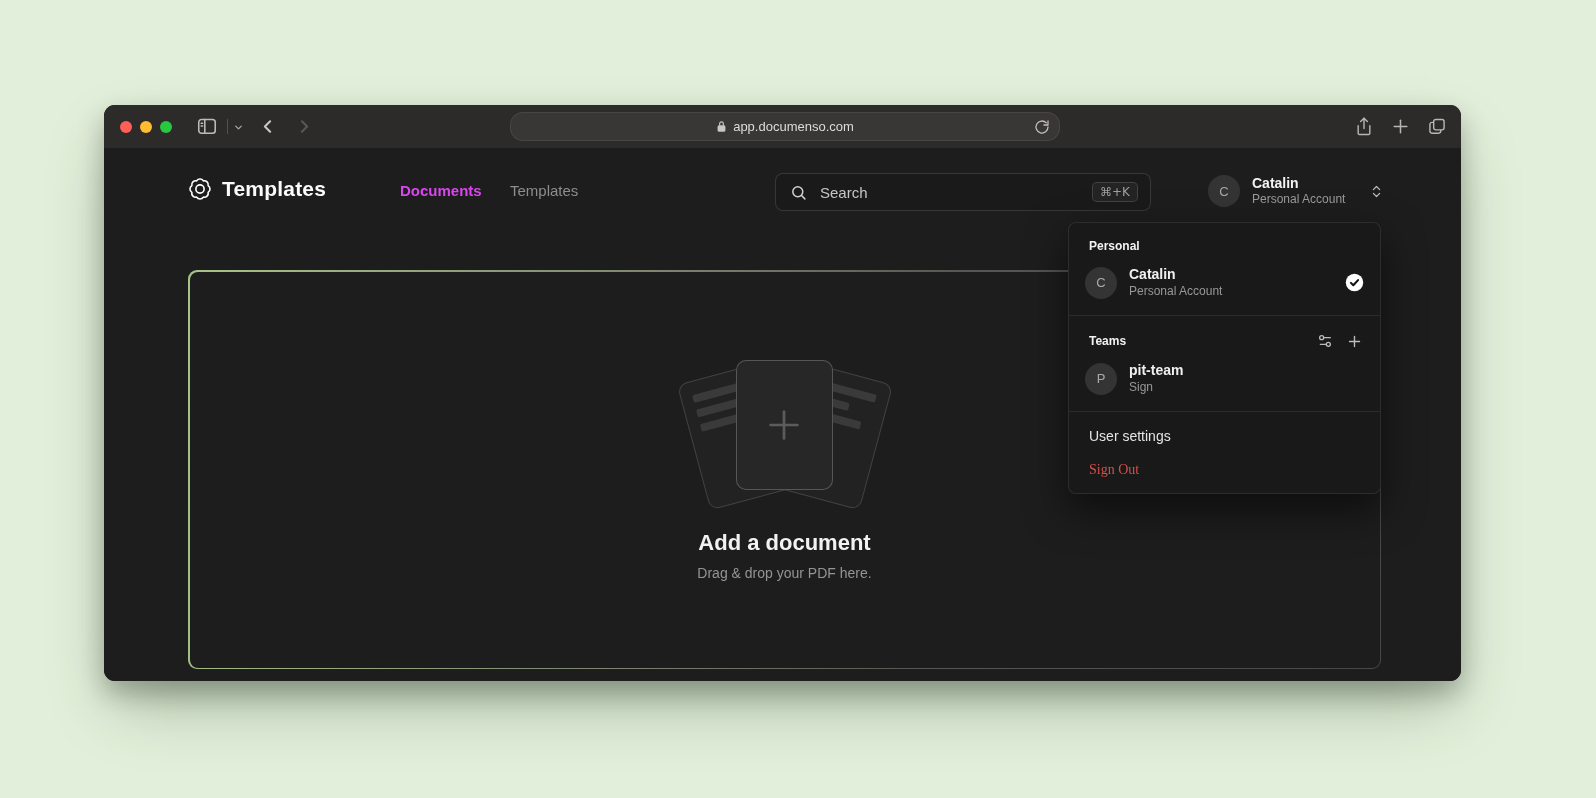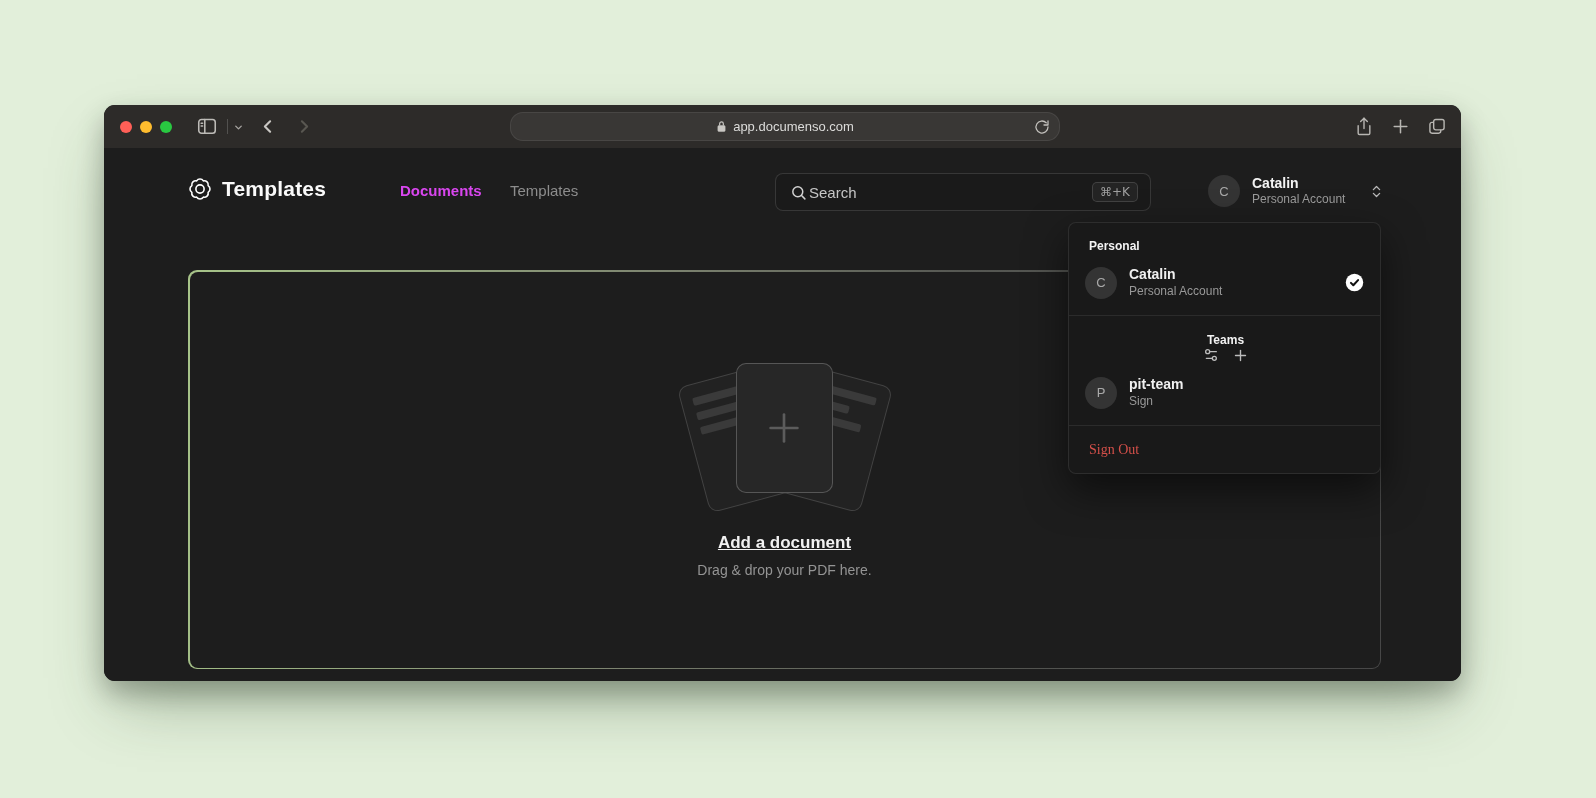--- a/index.html
+++ b/index.html
@@ -44,21 +44,21 @@
   .brand { position:absolute; left:84px; top:29px; display:flex; align-items:center; gap:10px; color:#fafafa; cursor:pointer; }
   .brand .wordmark { font-size:21px; font-weight:700; letter-spacing:.2px; }
 
   .nav-link { position:absolute; top:34px; font-size:15px; font-weight:600; cursor:pointer; }
   .nav-documents { left:296px; color:#d946ef; }
   .nav-templates { left:406px; color:#8d8d8d; font-weight:500; }
 
   .search {
     position:absolute; left:671px; top:25px; width:376px; height:38px;
     border-radius:8px; background:#1a1a1a; border:1px solid rgba(255,255,255,.13);
-    display:flex; align-items:center; padding:0 12px 0 14px; 
+    display:flex; align-items:center; padding:0 12px 0 14px; gap:11px;
   }
   .search input {
     flex:1; background:transparent; border:none; outline:none;
     color:#e8e8e8; font-size:15px; font-family:inherit;
   }
   .search input::placeholder { color:#c6c6c6; opacity:1; }
   .kbd {
     font-family:"DejaVu Sans",sans-serif; font-size:12px; color:#a0a0a0;
     background:#242424; border:1px solid rgba(255,255,255,.14);
     border-radius:5px; padding:3px 7px; line-height:1;
@@ -93,36 +93,36 @@
   }
   .card .bars { display:flex; flex-direction:column; gap:7px; }
   .bar { height:8px; border-radius:2px; background:#3a3a3a; }
   .card-left  { left:14px;  top:12px; transform:rotate(-15deg); }
   .card-right { right:14px; top:12px; transform:rotate(15deg); }
   .card-center {
     left:58px; top:2px; z-index:2; background:#272727;
     border-color:rgba(255,255,255,.22);
     display:flex; align-items:center; justify-content:center; padding:0;
   }
-  .dz-title { font-size:17px; font-weight:700; color:#f2f2f2;text-decoration:underline; }
+  .dz-title { font-size:22px; font-weight:700; color:#f2f2f2; }
   .dz-sub { margin-top:9px; font-size:14px; color:#949494; }
 
   
   .menu {
     position:absolute; left:964px; top:74px; width:313px; z-index:5;
     background:#191919; border:1px solid rgba(255,255,255,.09);
     border-radius:8px; box-shadow:0 16px 40px rgba(0,0,0,.55);
     padding:6px 0 6px;
   }
   .menu-heading { padding:10px 20px 4px; font-size:12px; font-weight:700; color:#f2f2f2; }
   .menu-account { display:flex; align-items:center; gap:12px; padding:9px 16px; cursor:pointer; }
   .ma-name { font-size:14px; font-weight:700; color:#f0f0f0; line-height:1.25; }
   .ma-sub { font-size:12px; color:#989898; line-height:1.3; }
   .menu-sep { height:1px; background:rgba(255,255,255,.08); margin:7px 0; }
-  .teams-head { display:flex; align-items:center; padding:10px 18px 4px 20px;flex-direction:column; }
+  .teams-head { display:flex; align-items:center; padding:10px 18px 4px 20px; }
   .teams-head .menu-heading { padding:0; flex:1; }
   .teams-icons { display:flex; align-items:center; gap:14px; color:#bcbcbc; }
   .teams-icons .ibtn { cursor:pointer; }
   .check-badge { margin-left:auto; }
   .menu-item { padding:9px 20px; font-size:14px; color:#e4e4e4; cursor:pointer; }
   .menu-item.danger { color:#d5504a;font-family:Liberation Serif, serif; }
 </style>
 </head>
 <body>
 
@@ -304,17 +304,18 @@
       <div class="menu-account">
         <span class="avatar">P</span>
         <span>
           <div class="ma-name">pit-team</div>
           <div class="ma-sub">Sign</div>
         </span>
       </div>
 
       <div class="menu-sep"></div>
 
+      <div class="menu-item">User settings</div>
       <div class="menu-item danger">Sign Out</div>
     </div>
 
   </div>
 </div>
 
 </body></html>

